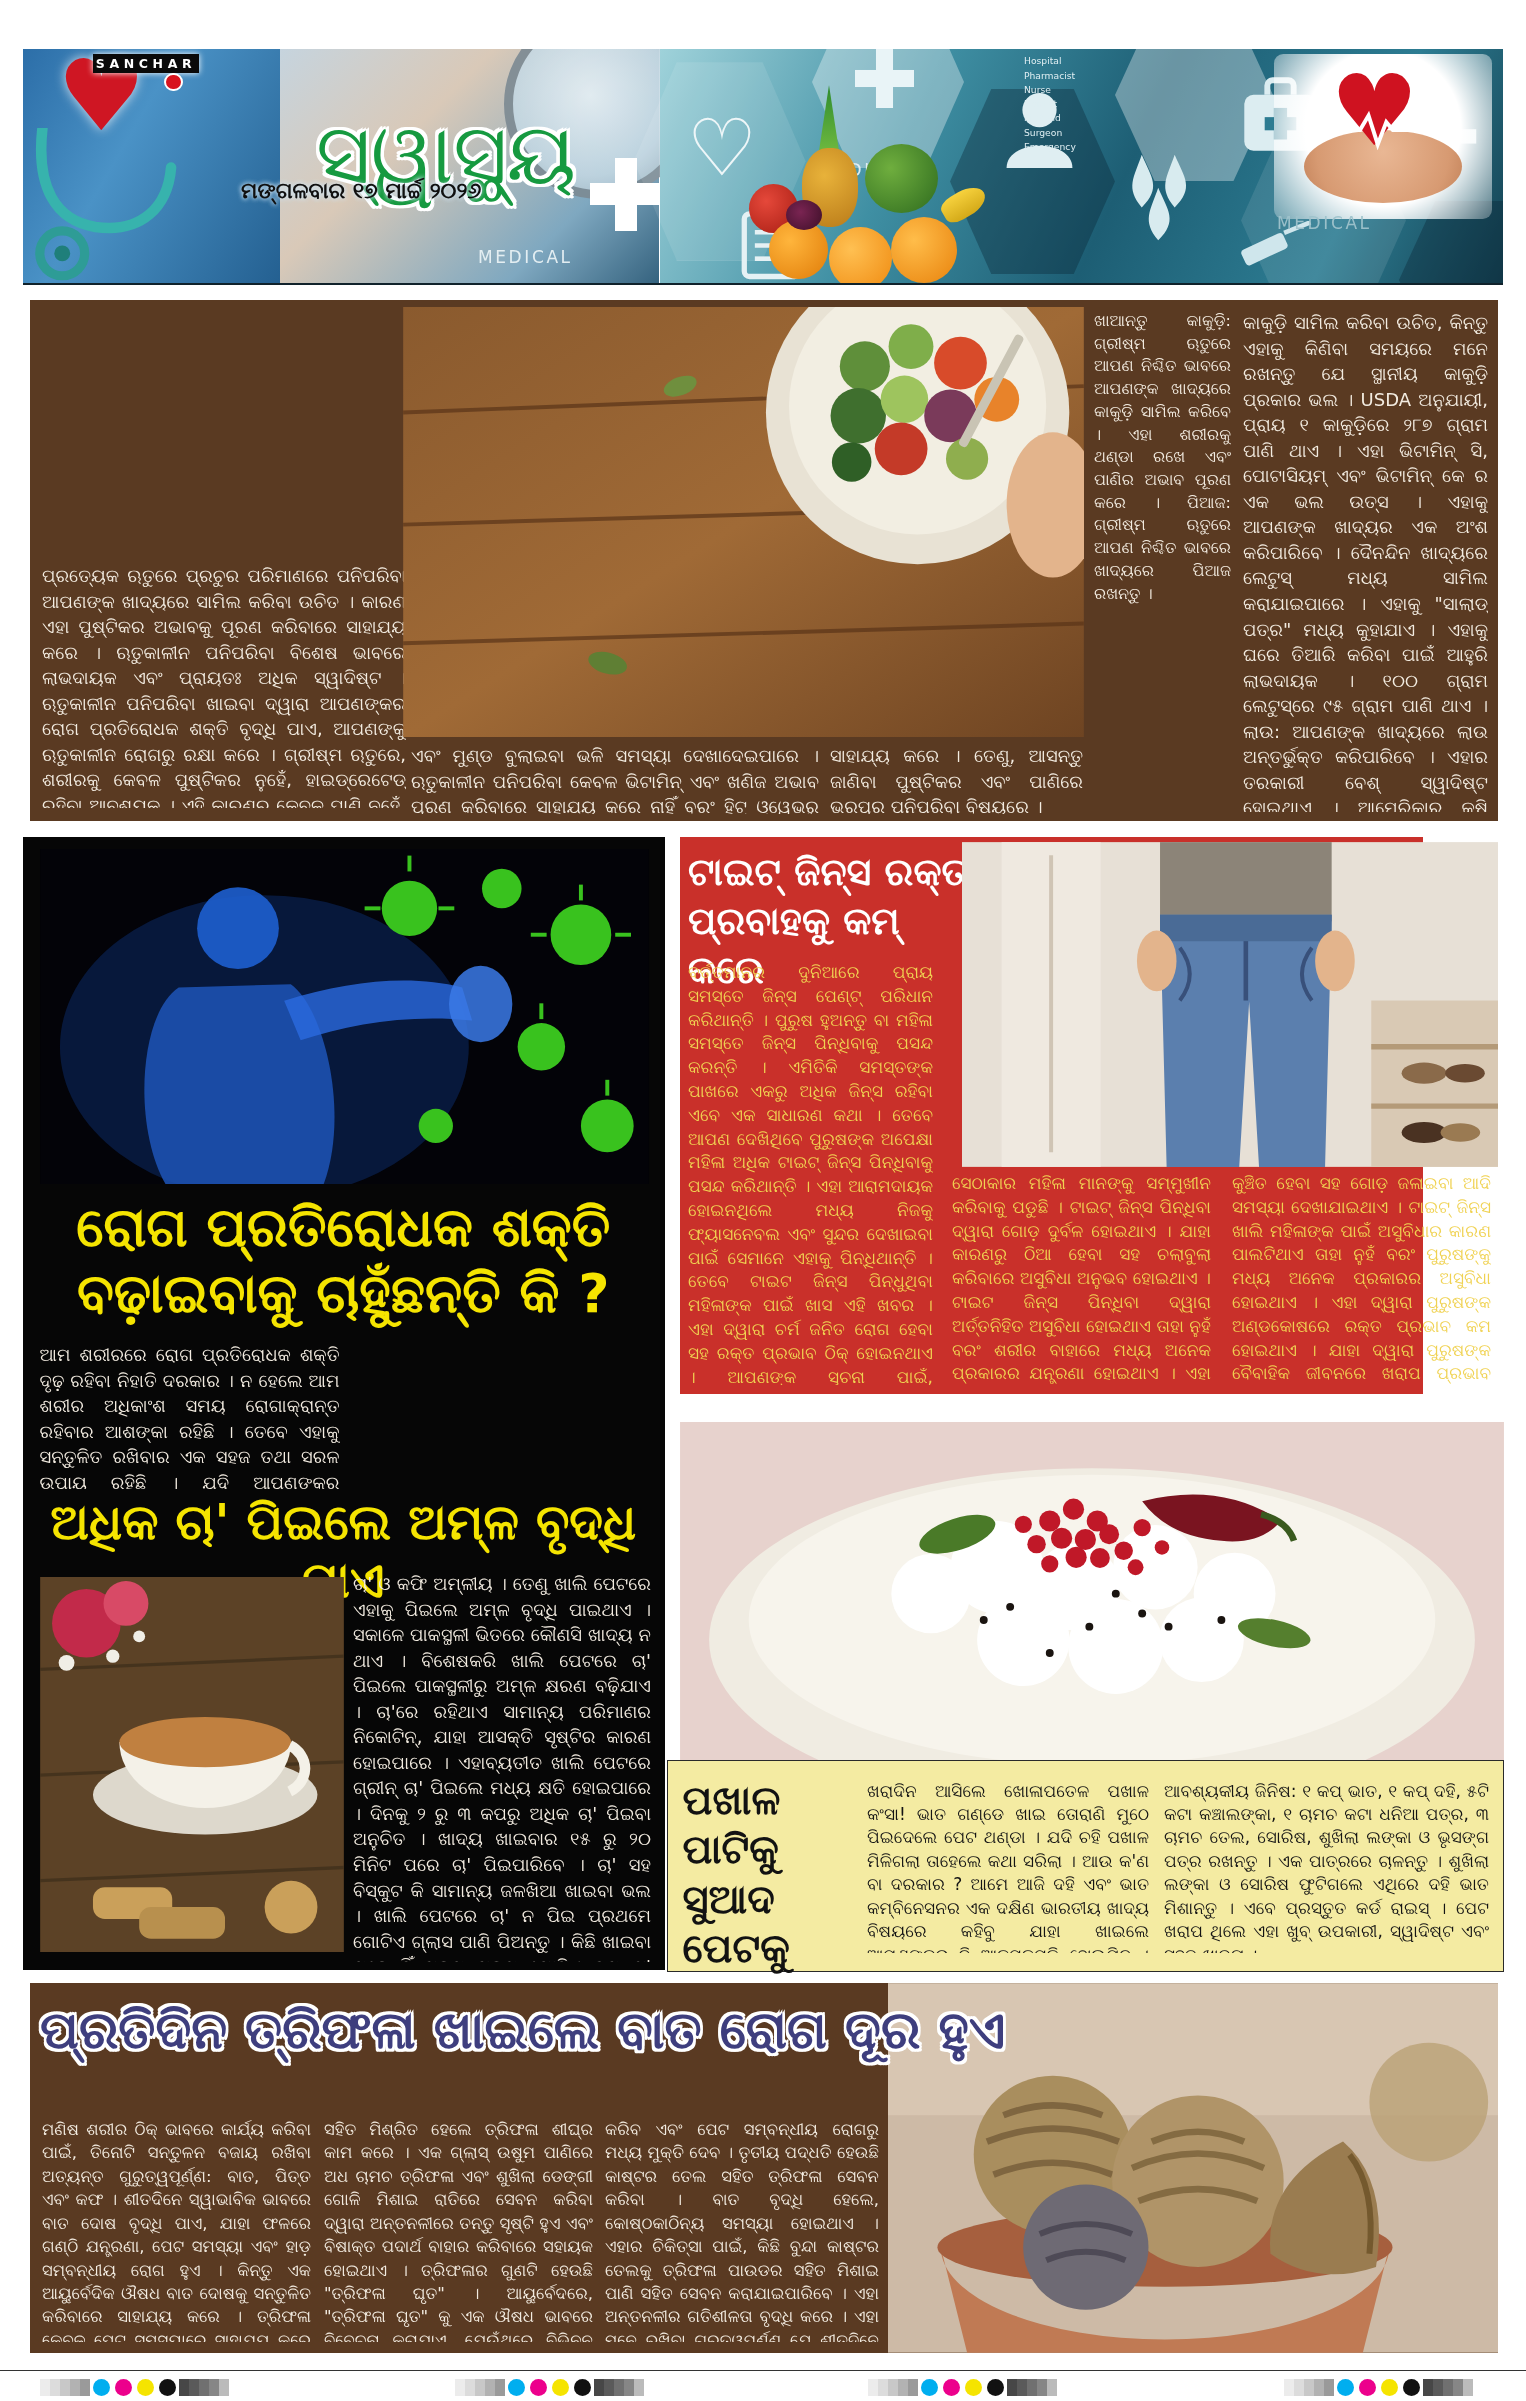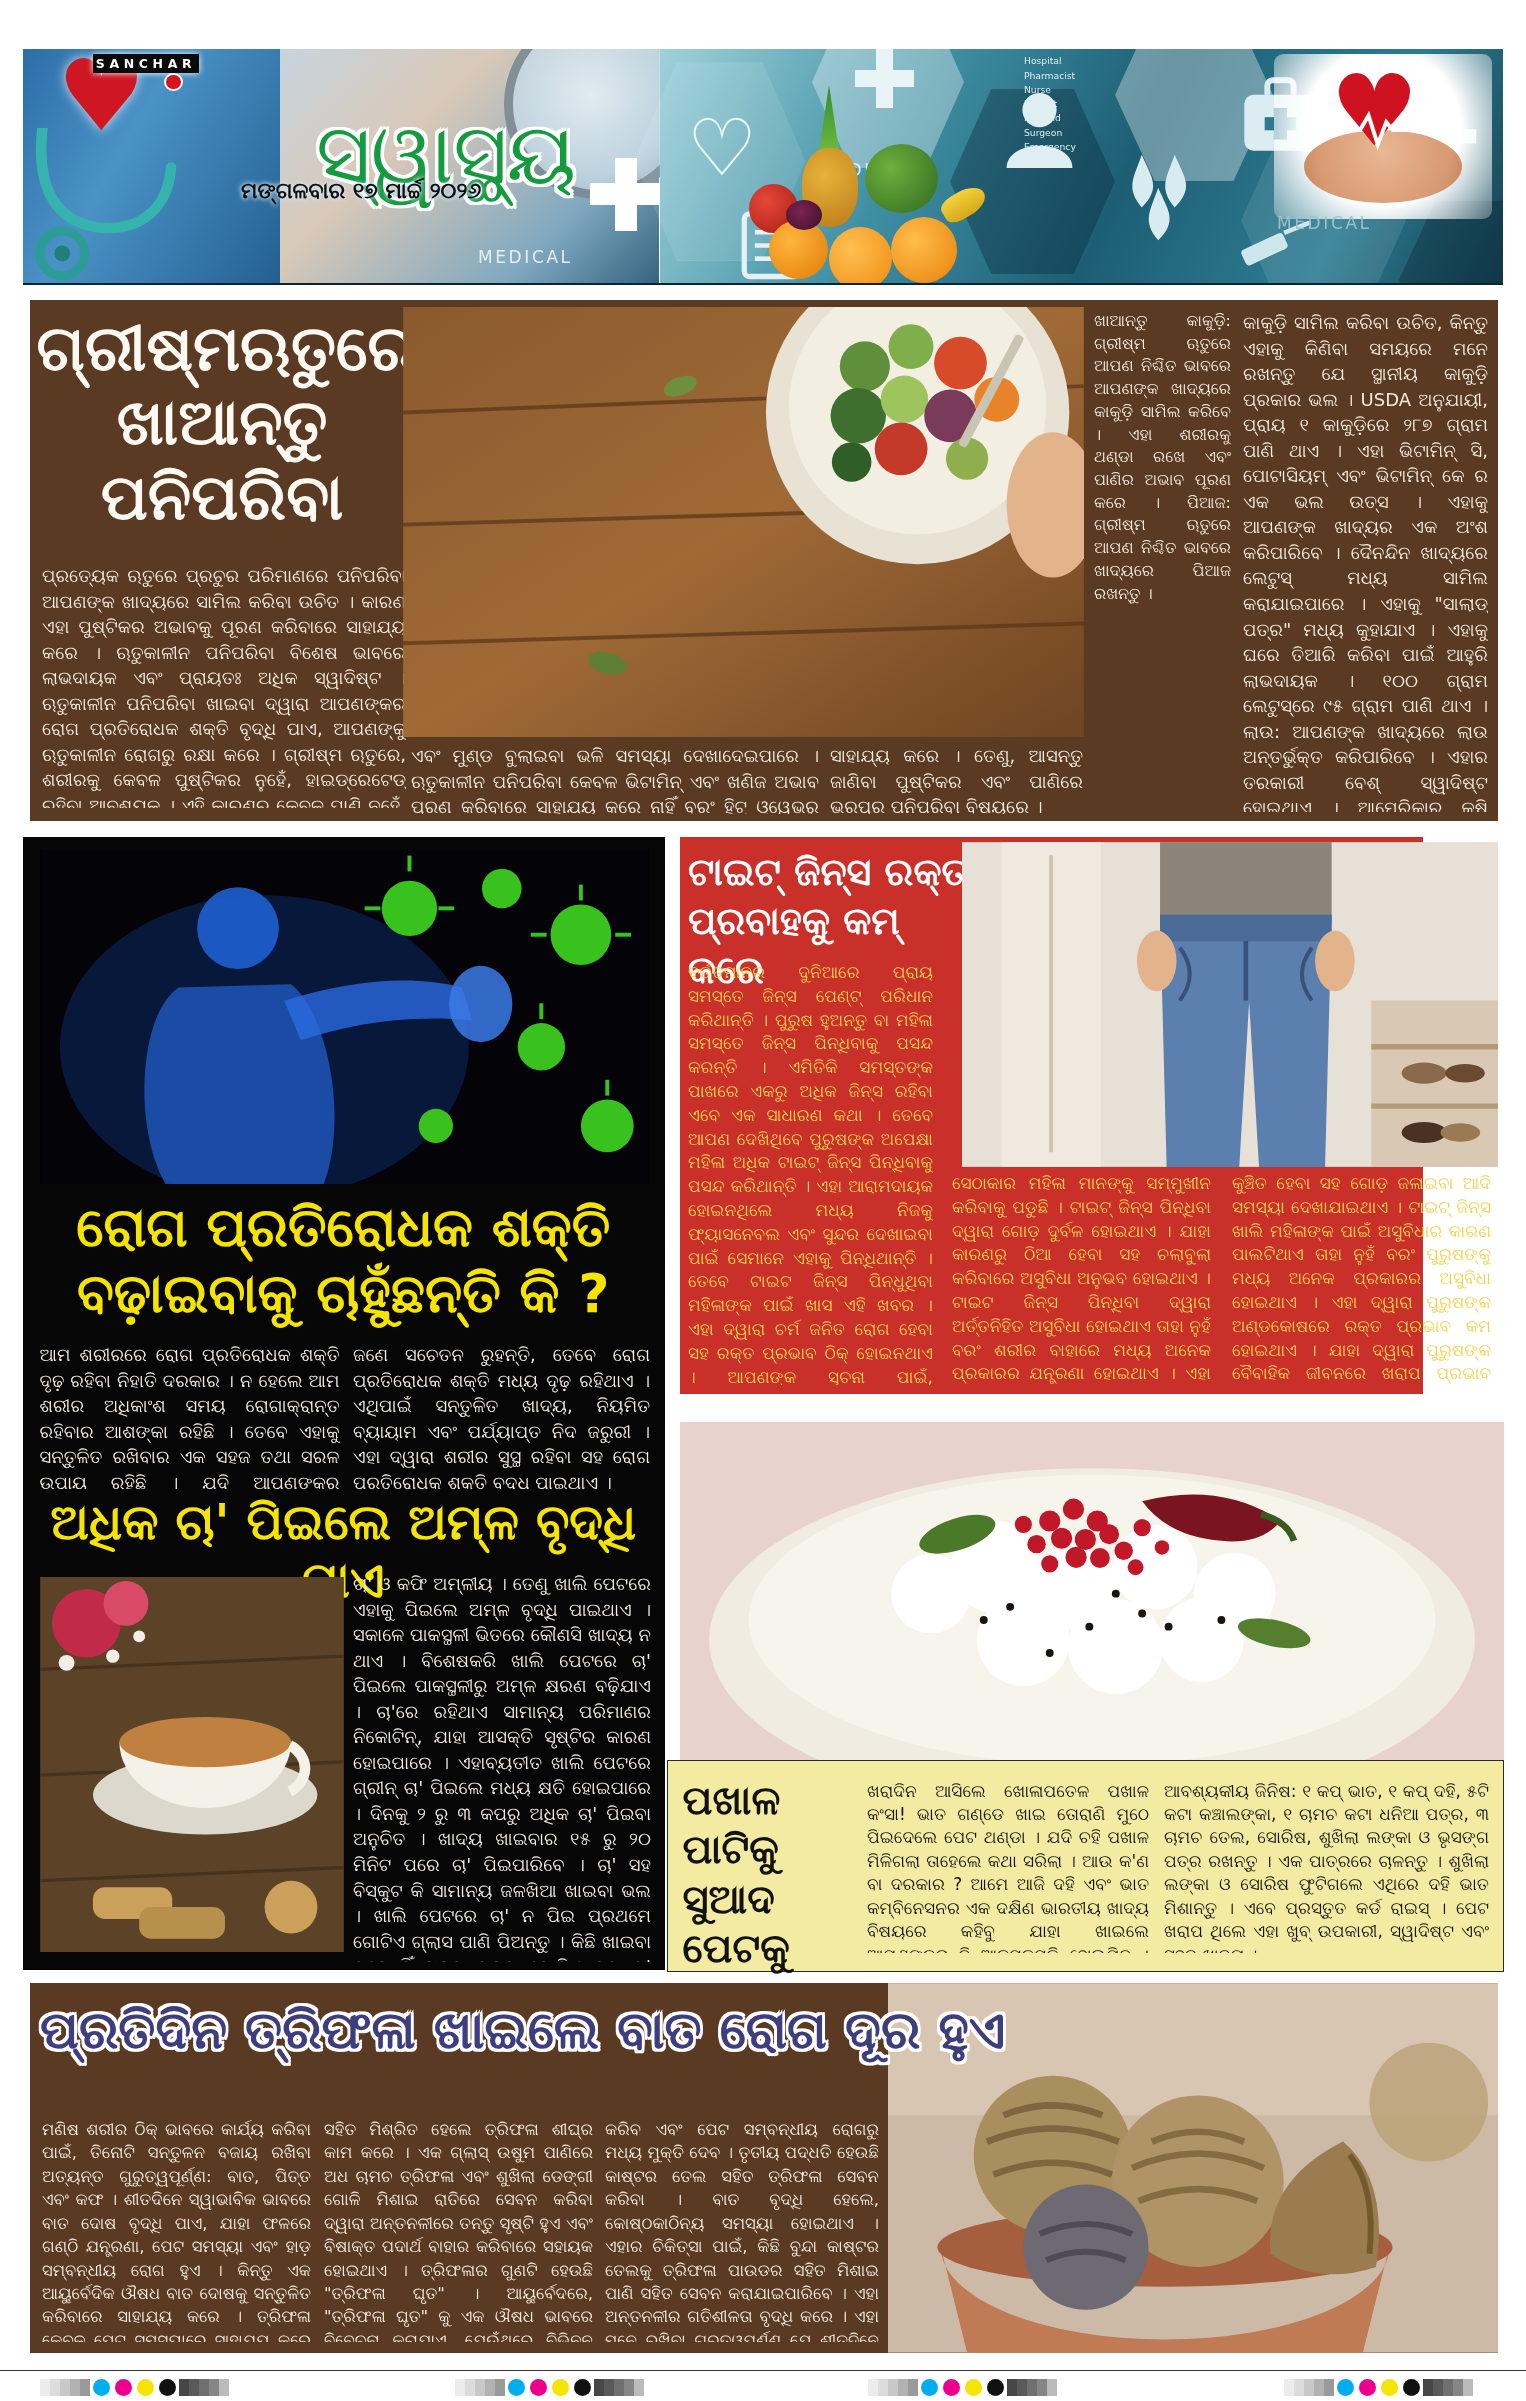--- a/index.html
+++ b/index.html
@@ -196,21 +196,20 @@
         <div id="hh-heart" class="abs">♥</div>
         <svg class="abs" style="left:63px;top:56px;" width="92" height="40" viewBox="0 0 140 60">
           <polyline points="0,30 35,30 48,8 62,52 75,18 85,30 140,30" fill="none" stroke="#fff" stroke-width="6"></polyline>
         </svg>
       </div>
       <div id="medical-right" class="abs medical-label">MEDICAL</div>
     </div>
   </div>
 
   <div id="veg-box" class="abs">
-    <div id="veg-headline" class="abs">ଗ୍ରୀଷ୍ମଋତୁରେ ଖାଆନ୍ତୁ ପନିପରିବା</div>
     <div id="veg-left" class="abs body-txt just">ପ୍ରତ୍ୟେକ ଋତୁରେ ପ୍ରଚୁର ପରିମାଣରେ ପନିପରିବା ଆପଣଙ୍କ ଖାଦ୍ୟରେ ସାମିଲ କରିବା ଉଚିତ । କାରଣ ଏହା ପୁଷ୍ଟିକର ଅଭାବକୁ ପୂରଣ କରିବାରେ ସାହାଯ୍ୟ କରେ । ଋତୁକାଳୀନ ପନିପରିବା ବିଶେଷ ଭାବରେ ଲାଭଦାୟକ ଏବଂ ପ୍ରାୟତଃ ଅଧିକ ସ୍ୱାଦିଷ୍ଟ । ଋତୁକାଳୀନ ପନିପରିବା ଖାଇବା ଦ୍ୱାରା ଆପଣଙ୍କର ରୋଗ ପ୍ରତିରୋଧକ ଶକ୍ତି ବୃଦ୍ଧି ପାଏ, ଆପଣଙ୍କୁ ଋତୁକାଳୀନ ରୋଗରୁ ରକ୍ଷା କରେ । ଗ୍ରୀଷ୍ମ ଋତୁରେ, ଶରୀରକୁ କେବଳ ପୁଷ୍ଟିକର ନୁହେଁ, ହାଇଡ୍ରେଟେଡ୍ ରହିବା ଆବଶ୍ୟକ । ଏହି କାରଣରୁ କେବଳ ପାଣି ନୁହେଁ, ବରଂ ରସାଳ ଫଳ, ରସ, ବଟର ମିଲ୍କ ଏବଂ ନଡ଼ିଆ ପାଣି ମଧ୍ୟ ପିଇବା ଉଚିତ । ଗ୍ରୀଷ୍ମ ଋତୁରେ ଆପଣଙ୍କ ଶରୀରର ହାଇଡ୍ରେସନ୍ ଆବଶ୍ୟକତାକୁ ଧ୍ୟାନରେ ରଖିବା ଜରୁରୀ, ନଚେତ୍ ଦେହରେ ପାଣିର ଅଭାବ ହେତୁ ଥକାପଣ</div>
     <svg id="salad-photo" class="abs" viewBox="0 0 1032 652">
       <defs>
         <linearGradient id="wood" x1="0" y1="0" x2="1" y2="1">
           <stop offset="0" stop-color="#8a5a2e"></stop>
             <stop offset=".5" stop-color="#a06a36"></stop>
             <stop offset="1" stop-color="#6e4422"></stop>
         </linearGradient>
       </defs>
       <rect width="1032" height="652" fill="url(#wood)"></rect>
@@ -266,21 +265,20 @@
           <line x1="604" y1="90" x2="628" y2="90"></line>
         <line x1="820" y1="78" x2="820" y2="54"></line>
           <line x1="768" y1="130" x2="744" y2="130"></line>
           <line x1="872" y1="130" x2="896" y2="130"></line>
         <line x1="760" y1="258" x2="760" y2="234"></line>
           <line x1="860" y1="374" x2="860" y2="350"></line>
       </g>
     </svg>
     <div id="immunity-headline" class="abs">ରୋଗ ପ୍ରତିରୋଧକ ଶକ୍ତି ବଢ଼ାଇବାକୁ ଚାହୁଁଛନ୍ତି କି ?</div>
     <div id="imm-col1" class="abs body-txt just">ଆମ ଶରୀରରେ ରୋଗ ପ୍ରତିରୋଧକ ଶକ୍ତି ଦୃଢ଼ ରହିବା ନିହାତି ଦରକାର । ନ ହେଲେ ଆମ ଶରୀର ଅଧିକାଂଶ ସମୟ ରୋଗାକ୍ରାନ୍ତ ରହିବାର ଆଶଙ୍କା ରହିଛି । ତେବେ ଏହାକୁ ସନ୍ତୁଳିତ ରଖିବାର ଏକ ସହଜ ତଥା ସରଳ ଉପାୟ ରହିଛି । ଯଦି ଆପଣଙ୍କର ମାନସିକତା ଅଧିକାଂଶ ସମୟ ସକାରାତ୍ମକ ରହିଲା, ତେବେ ତାହାର ସୁପ୍ରଭାବ ରୋଗ ପ୍ରତିରୋଧକ ଶକ୍ତି ଉପରେ ପଡ଼ିଥାଏ । ଆଉ କେତୋଟି ବିଷୟ ପ୍ରତି ଯଦି</div>
-    <div id="imm-col2" class="abs body-txt just">ଜଣେ ସଚେତନ ରୁହନ୍ତି, ତେବେ ରୋଗ ପ୍ରତିରୋଧକ ଶକ୍ତି ମଧ୍ୟ ଦୃଢ଼ ରହିଥାଏ । ଏଥିପାଇଁ ସନ୍ତୁଳିତ ଖାଦ୍ୟ, ନିୟମିତ ବ୍ୟାୟାମ ଏବଂ ପର୍ଯ୍ୟାପ୍ତ ନିଦ ଜରୁରୀ । ଏହା ଦ୍ୱାରା ଶରୀର ସୁସ୍ଥ ରହିବା ସହ ରୋଗ ପ୍ରତିରୋଧକ ଶକ୍ତି ବୃଦ୍ଧି ପାଇଥାଏ ।</div>
     <div id="tea-headline" class="abs">ଅଧିକ ଚା' ପିଇଲେ ଅମ୍ଳ ବୃଦ୍ଧି ପାଏ</div>
     <svg id="tea-photo" class="abs" viewBox="0 0 460 568">
       <rect width="460" height="568" fill="#5c4226"></rect>
       <g stroke="#40301c" stroke-width="5" opacity=".8">
         <line x1="0" y1="140" x2="460" y2="120"></line>
           <line x1="0" y1="300" x2="460" y2="280"></line>
           <line x1="0" y1="460" x2="460" y2="440"></line>
       </g>
       <circle cx="70" cy="70" r="52" fill="#c22a4a"></circle>
         <circle cx="130" cy="40" r="34" fill="#d84a66"></circle>

